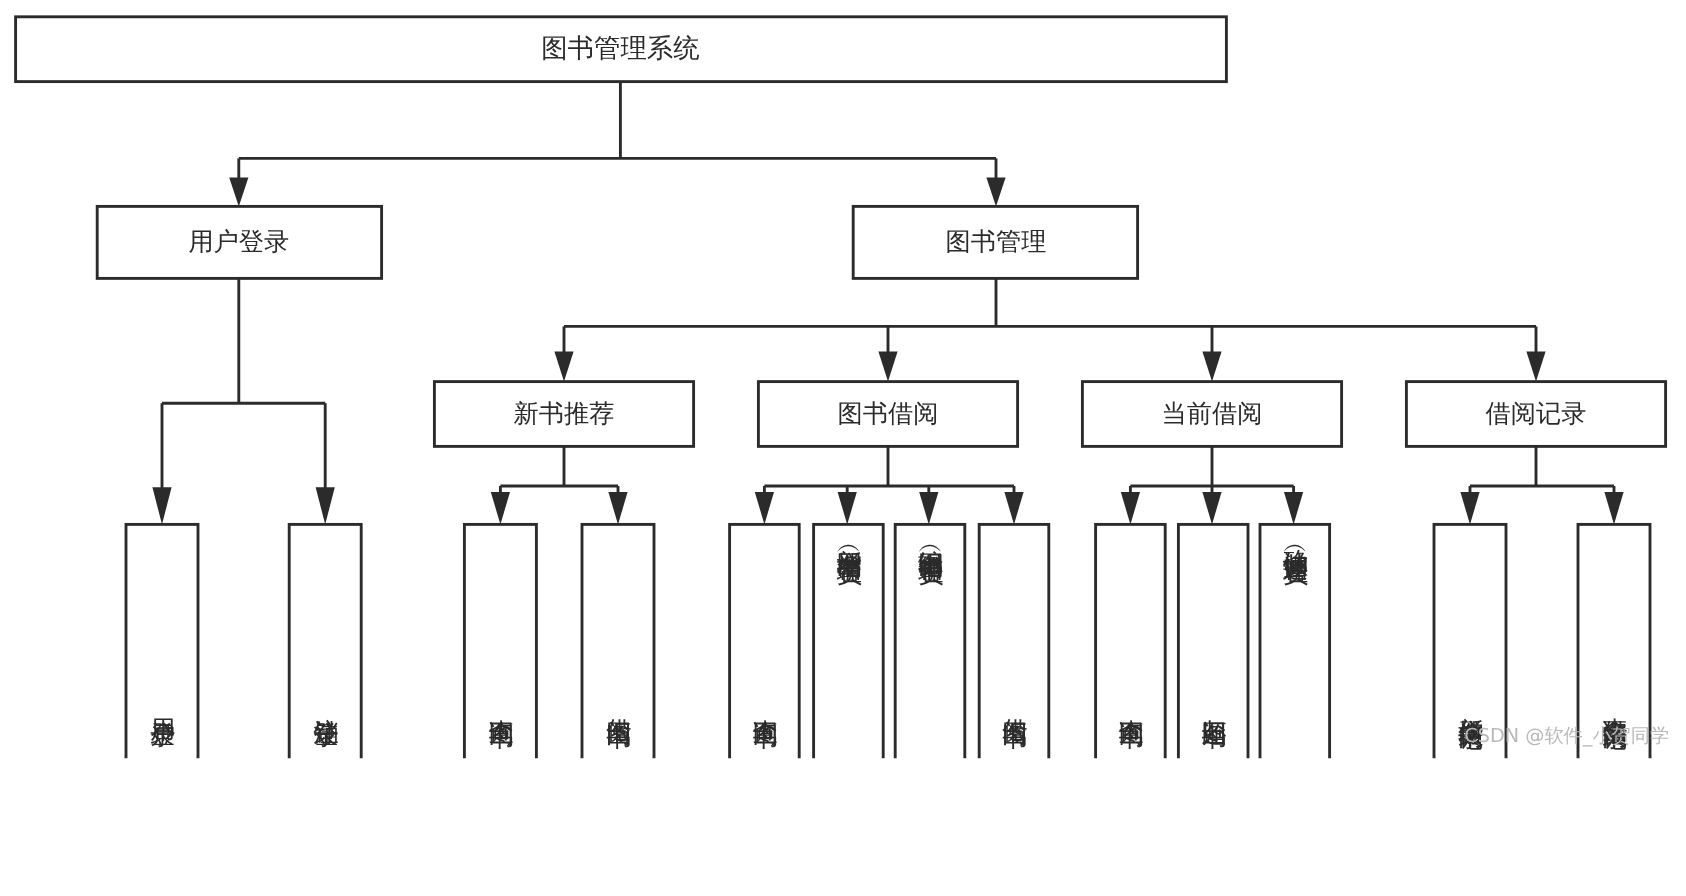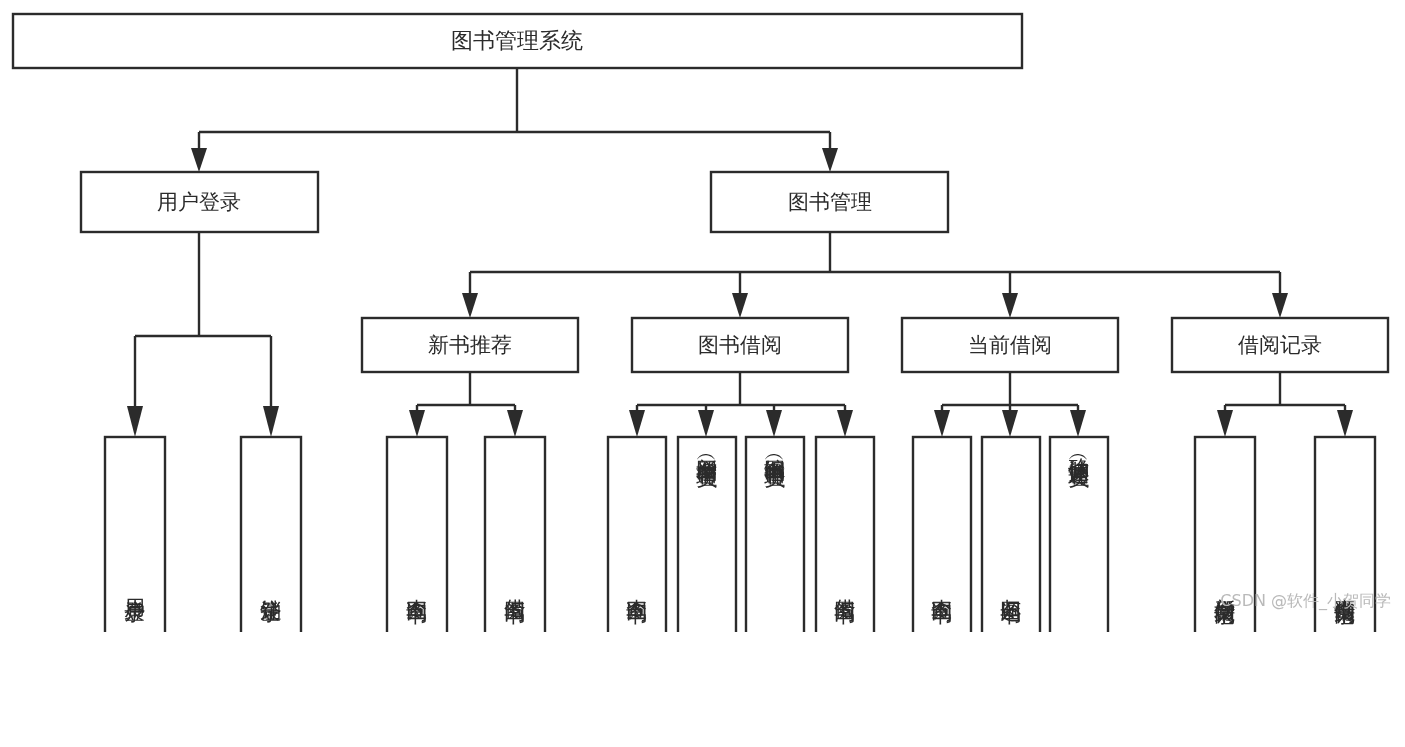--- a/index.html
+++ b/index.html
@@ -68,21 +68,21 @@
     font-family: "Liberation Sans", "DejaVu Sans", sans-serif;
     font-size: 21px;
     line-height: 1.12;
     color: #2b2b2b;
     letter-spacing: 1.5px;
     white-space: nowrap;
   }
   .watermark {
     position: absolute;
     right: 14px;
-    bottom: 20px;
+    bottom: 8px;
     font-family: "DejaVu Sans", sans-serif;
     font-size: 16px;
     color: #b9b9b9;
     white-space: nowrap;
     user-select: none;
   }
 </style>
 </head>
 <body>
 

